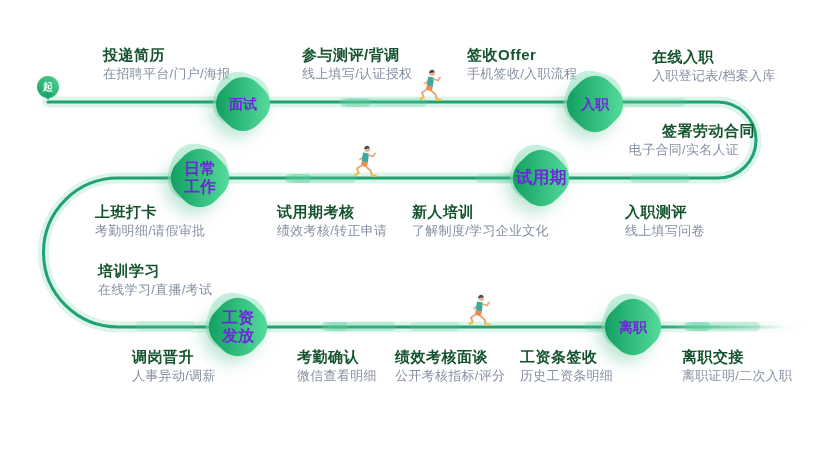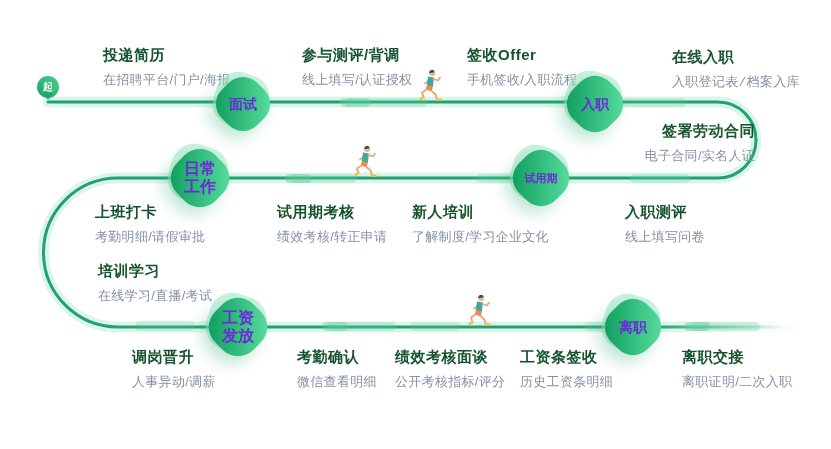--- a/index.html
+++ b/index.html
@@ -21,33 +21,33 @@
   .badge-echo{position:absolute;inset:-2px;border-radius:40%;
     transform:rotate(18deg) translate(-3px,-3px);background:#9fe5c6;opacity:.55;}
   .badge-core{position:absolute;inset:0;border-radius:40%;transform:rotate(45deg);
     background:linear-gradient(225deg,#5be0a0 5%,#14a263 85%);
     box-shadow:0 10px 16px rgba(20,162,99,.28);}
   .badge-label{position:absolute;inset:0;display:flex;align-items:center;justify-content:center;
     color:#6d28d9;font-weight:bold;font-size:14px;line-height:1.15;text-align:center;white-space:pre-line;}
   .badge--interview{left:218px;top:79px;width:50px;height:50px;}
   .badge--onboarding{left:569px;top:78px;width:52px;height:52px;}
   .badge--probation{left:515px;top:152px;width:52px;height:52px;}
-  .badge--probation .badge-label{font-size:11px;}
+  .badge--probation .badge-label{font-size:17px;}
   .badge--daily{left:173px;top:151px;width:54px;height:54px;}
   .badge--payroll{left:211px;top:300px;width:54px;height:54px;}
   .badge--daily .badge-label,.badge--payroll .badge-label{font-size:16px;}
   .badge--resign{left:607px;top:301px;width:52px;height:52px;}
   
   .stop{position:absolute;z-index:4;}
   .stop-title{font-size:15px;font-weight:bold;color:#14532d;letter-spacing:.5px;}
-  .stop-sub{margin-top:6px;font-size:13px;color:#8590a2;letter-spacing:.3px;}
+  .stop-sub{font-size:13px;color:#8590a2;letter-spacing:.3px;text-align:center;}
   .stop--1{left:103px;top:46px;}
   .stop--2{left:302px;top:46px;}
   .stop--3{left:467px;top:46px;}
-  .stop--4{left:672px;top:48px;font-family:Liberation Mono, monospace;}
+  .stop--4{left:652px;top:48px;}
   .stop--5{left:613px;top:122px;width:142px;text-align:right;}
   .stop--6{left:625px;top:203px;}
   .stop--7{left:412px;top:203px;}
   .stop--8{left:277px;top:203px;}
   .stop--9{left:95px;top:203px;}
   .stop--10{left:98px;top:262px;}
   .stop--11{left:132px;top:348px;}
   .stop--12{left:297px;top:348px;}
   .stop--13{left:395px;top:348px;}
   .stop--14{left:520px;top:348px;}

